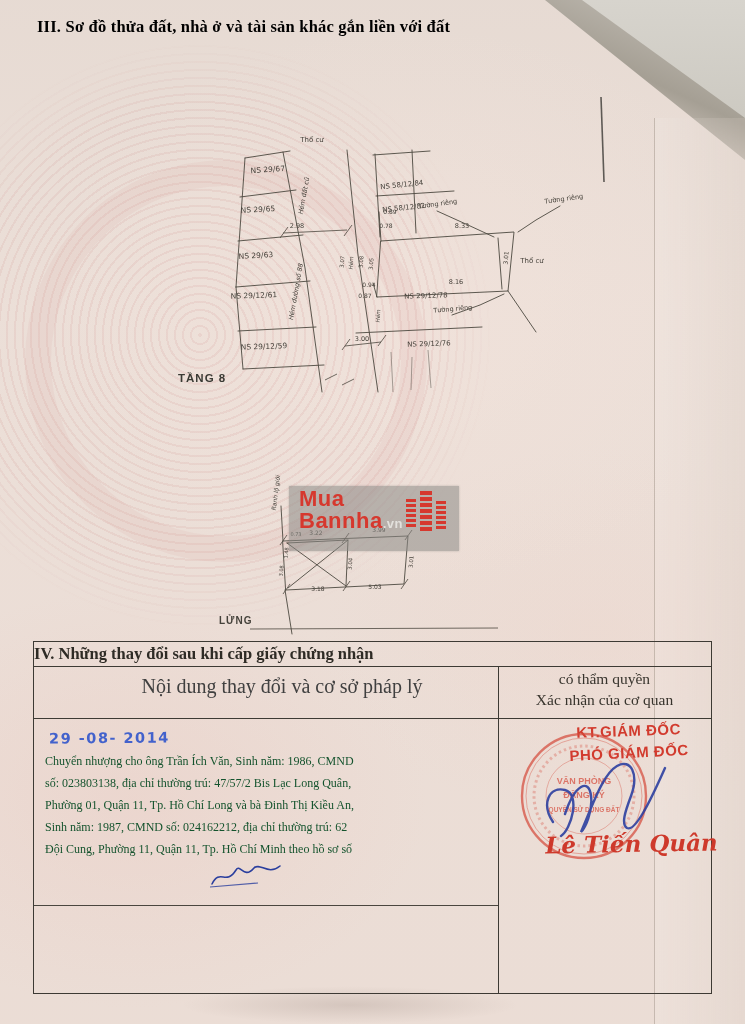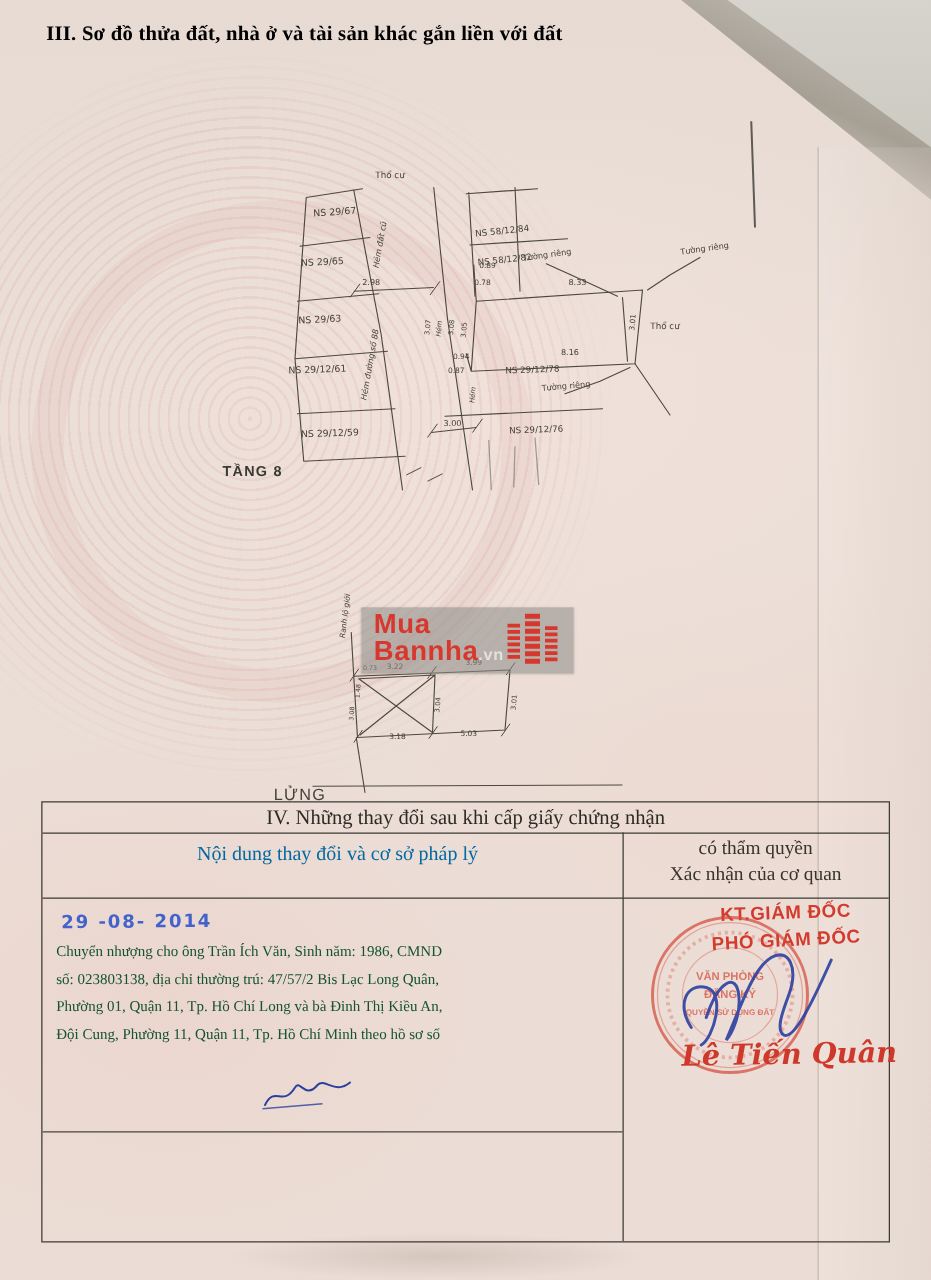--- a/index.html
+++ b/index.html
@@ -38,40 +38,40 @@
   
   svg.plan{position:absolute;left:0;top:0;width:745px;height:1024px;}
   .ln{stroke:#4c483f;stroke-width:.9;fill:none;stroke-linecap:round;}
   .tick{stroke:#4c483f;stroke-width:.8;fill:none;}
   .scratch{stroke:#2f2d2a;stroke-width:1.6;fill:none;opacity:.75;}
   .scratch2{stroke:#55514a;stroke-width:1;fill:none;opacity:.5;}
   text.dlab{fill:#45413a;font-family:"DejaVu Sans",sans-serif;text-anchor:middle;}
   text.it{font-style:italic;}
   .floor-label{position:absolute;left:178px;top:372px;font-family:"Liberation Sans",sans-serif;
     font-weight:bold;font-size:11.5px;letter-spacing:1px;color:#3a3a34;}
-  .mezz-label{position:absolute;left:219px;top:628px;font-family:"Liberation Sans",sans-serif;
-    font-weight:normal;font-size:13px;letter-spacing:1px;color:#45423b;}
-  
-  .wm{position:absolute;left:289px;top:486px;width:170px;height:53px;
+  .mezz-label{position:absolute;left:219px;top:615px;font-family:"Liberation Sans",sans-serif;
+    font-weight:bold;font-size:10px;letter-spacing:1px;color:#45423b;}
+  
+  .wm{position:absolute;left:289px;top:486px;width:170px;height:65px;
     background:rgba(141,139,135,.55);box-shadow:0 0 2px rgba(80,80,80,.3);}
   .wm .l1{position:absolute;left:10px;top:2px;font-family:"Liberation Sans",sans-serif;
     font-weight:800;font-size:22px;line-height:22px;color:#d6382e;letter-spacing:.5px;}
   .wm .l2{position:absolute;left:10px;top:23px;font-family:"Liberation Sans",sans-serif;
     font-weight:800;font-size:22px;line-height:24px;color:#d6382e;letter-spacing:.5px;}
   .wm .vn{font-size:13px;color:#e3e1dd;font-weight:700;text-align:center;}
   
   .tbl{position:absolute;left:33px;top:641px;width:677px;height:351px;
     border:1.6px solid #3d3a34;}
   .tbl .hline1{position:absolute;left:0;top:24px;width:100%;border-top:1.3px solid #3d3a34;}
   .tbl .hline2{position:absolute;left:0;top:76px;width:100%;border-top:1.3px solid #3d3a34;}
   .tbl .vline{position:absolute;left:464px;top:24px;width:0;height:calc(100% - 24px);border-left:1.3px solid #3d3a34;}
   .tbl .rowline{position:absolute;left:0;top:263px;width:464px;border-top:1.1px solid #4a463f;}
-  .tbl-title{position:absolute;left:0;top:2px;width:100%;text-align:center;
-    font-weight:normal;font-size:16.5px;color:#2e2b25;}
-  .colh1{position:absolute;left:4px;top:33px;width:464px;text-align:center;font-size:16px;color:#0369a1;}
+  .tbl-title{position:absolute;left:0;top:2px;width:100%;
+    font-weight:bold;font-size:16.5px;color:#2e2b25;}
+  .colh1{position:absolute;left:16px;top:33px;width:464px;text-align:center;font-size:20px;color:#404040;}
   .colh2{position:absolute;left:464px;top:26px;width:213px;text-align:center;font-size:15.5px;line-height:21px;color:#38342d;}
   .date-stamp{position:absolute;left:15px;top:88px;font-family:"DejaVu Sans",sans-serif;
     font-weight:bold;font-size:14.5px;color:#3156cc;letter-spacing:1.5px;transform:rotate(-.5deg);opacity:.9;}
   .entry{position:absolute;left:11px;top:108px;width:452px;font-size:12px;line-height:22px;color:#14532d;}
   .entry div{white-space:nowrap;}
   .kt1{position:absolute;left:507px;top:80px;width:175px;text-align:center;font-family:"Liberation Sans",sans-serif;
     font-weight:bold;font-size:15px;color:#d23b2e;transform:rotate(-2deg);letter-spacing:.5px;}
   .kt2{position:absolute;left:500px;top:102px;width:190px;text-align:center;font-family:"Liberation Sans",sans-serif;
     font-weight:bold;font-size:15px;color:#d23b2e;transform:rotate(-3deg);letter-spacing:.5px;}
   .signer{position:absolute;left:505px;top:188px;width:185px;text-align:center;
@@ -196,20 +196,21 @@
     <div>có thẩm quyền</div>
     <div>Xác nhận của cơ quan</div>
   </div>
 
   <div class="date-stamp">29 -08- 2014</div>
 
   <div class="entry">
     <div>Chuyển nhượng cho ông Trần Ích Văn, Sinh năm: 1986, CMND</div>
     <div>số: 023803138, địa chỉ thường trú: 47/57/2 Bis Lạc Long Quân,</div>
     <div>Phường 01, Quận 11, Tp. Hồ Chí Long và bà Đinh Thị Kiều An,</div>
+    <div>Sinh năm: 1987, CMND số: 024162212, địa chỉ thường trú: 62</div>
     <div>Đội Cung, Phường 11, Quận 11, Tp. Hồ Chí Minh theo hồ sơ số</div>
   </div>
   <svg class="sigsmall" viewBox="0 0 80 32">
     <path d="M6,24 C14,8 20,26 30,10 C34,3 38,20 48,8 C54,2 62,16 74,6" stroke="#2b3f9e" stroke-width="1.6" fill="none" stroke-linecap="round"></path>
     <path d="M4,27 L52,23" stroke="#2b3f9e" stroke-width="1.2" fill="none" opacity=".8"></path>
   </svg>
 
   <div class="kt1">KT.GIÁM ĐỐC</div>
   <div class="kt2">PHÓ GIÁM ĐỐC</div>
 

